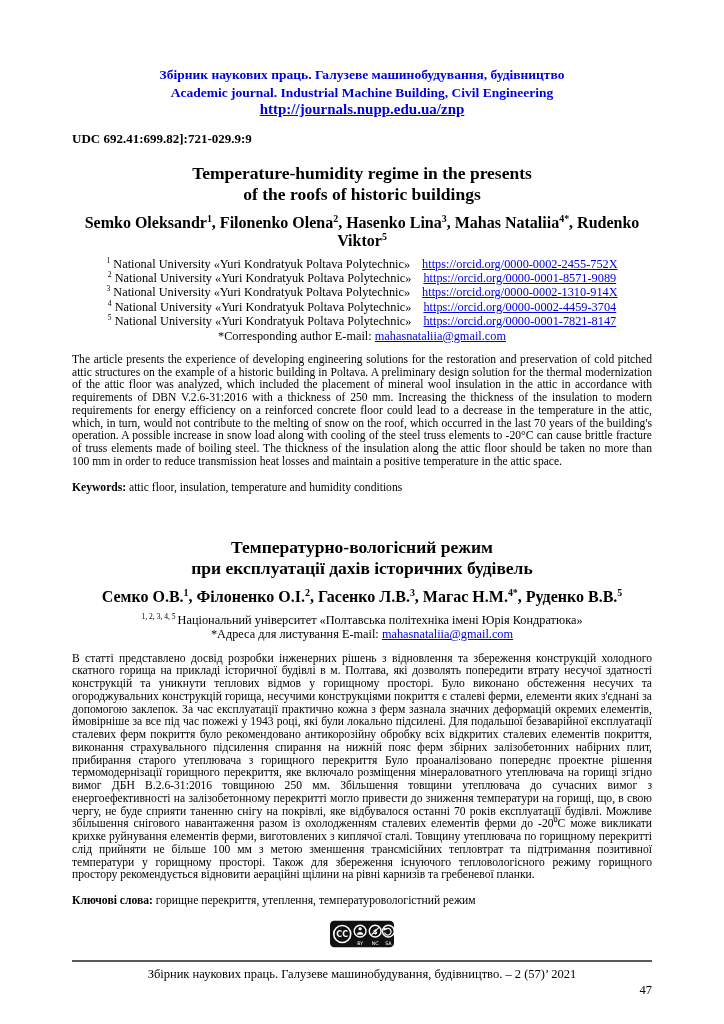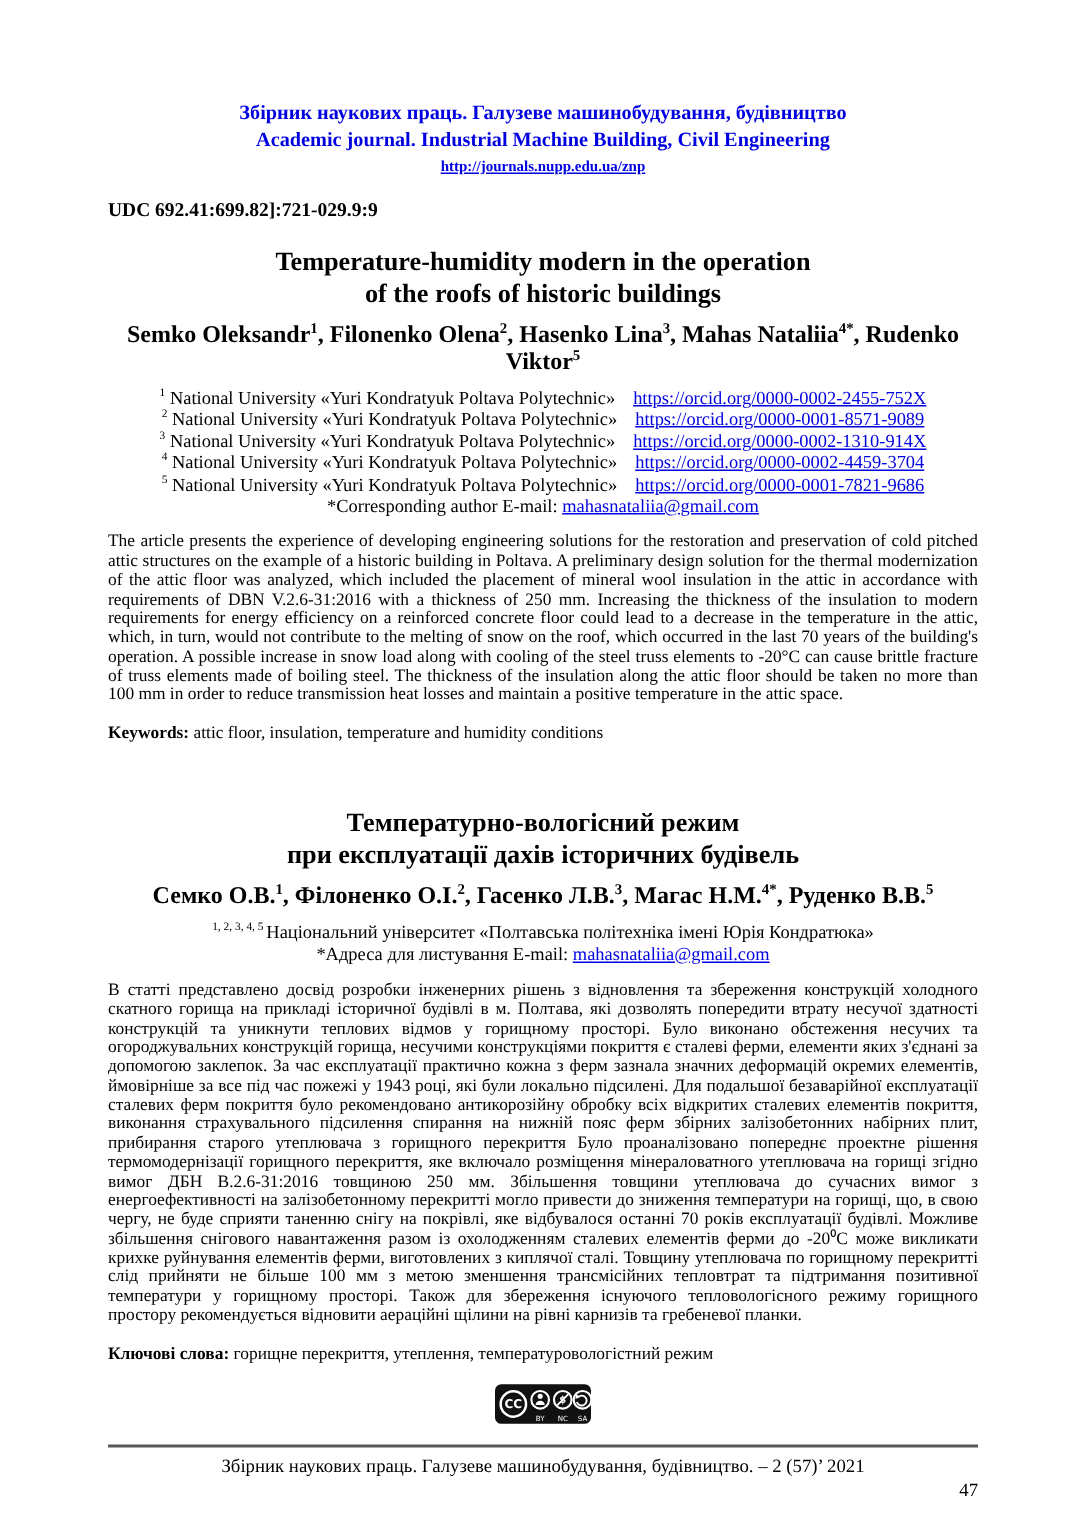--- a/index.html
+++ b/index.html
@@ -1,20 +1,20 @@
 <!DOCTYPE html>
 <html><head>
 <meta charset="utf-8">
 <style>
   html,body{margin:0;padding:0;background:#ffffff;}
   body{width:724px;height:1024px;font-family:"Liberation Serif",serif;color:#000;}
   .page{box-sizing:border-box;width:724px;height:792px;padding:66px 72px 0;position:relative;}
   .hdr{color:#0000e0;font-weight:bold;font-size:13.5px;line-height:17.5px;text-align:center;}
   .hdr-line{display:block;}
-  .hdr a{display:inline-block;font-size:10px;line-height:16px;color:#0000e0;text-decoration:underline;font-weight:bold;}
+  .hdr a{display:inline-block;font-size:15px;line-height:16px;color:#0000e0;text-decoration:underline;font-weight:bold;}
   a{color:#0000e0;}
   .udc{font-weight:bold;font-size:13px;margin-top:12px;}
   .title{font-weight:bold;font-size:17.5px;line-height:21px;margin-top:16px;text-align:center;}
   .title span{display:block;}
   .authors{font-weight:bold;font-size:16px;margin-top:9px;text-align:center;}
   sup{font-size:0.62em;line-height:0;}
   .affil{font-size:12.3px;line-height:14.4px;margin-top:7px;text-align:center;}
   .affil-row{display:block;white-space:nowrap;}
   .affil-row a{margin-left:12px;text-decoration:underline;}
   .corr{font-size:12.3px;line-height:14.4px;text-align:center;}
@@ -36,34 +36,34 @@
 
   <div class="hdr">
     <span class="hdr-line">Збірник наукових праць. Галузеве машинобудування, будівництво</span>
     <span class="hdr-line">Academic journal. Industrial Machine Building, Civil Engineering</span>
     <span class="hdr-line"><a href="#">http://journals.nupp.edu.ua/znp</a></span>
   </div>
 
   <div class="udc">UDC 692.41:699.82]:721-029.9:9</div>
 
   <div class="title">
-    <span>Temperature-humidity modern in the operation</span>
+    <span>Temperature-humidity regime in the presents</span>
     <span>of the roofs of historic buildings</span>
   </div>
 
   <div class="authors">
     <span>Semko Oleksandr</span><sup>1</sup><span>, </span><span>Filonenko Olena</span><sup>2</sup><span>, </span><span>Hasenko Lina</span><sup>3</sup><span>, </span><span>Mahas Nataliia</span><sup>4*</sup><span>, </span><span>Rudenko Viktor</span><sup>5</sup>
   </div>
 
   <div class="affil">
     <span class="affil-row"><sup>1</sup> <span>National University «Yuri Kondratyuk Poltava Polytechnic»</span><a href="#">https://orcid.org/0000-0002-2455-752X</a></span>
     <span class="affil-row"><sup>2</sup> <span>National University «Yuri Kondratyuk Poltava Polytechnic»</span><a href="#">https://orcid.org/0000-0001-8571-9089</a></span>
     <span class="affil-row"><sup>3</sup> <span>National University «Yuri Kondratyuk Poltava Polytechnic»</span><a href="#">https://orcid.org/0000-0002-1310-914X</a></span>
     <span class="affil-row"><sup>4</sup> <span>National University «Yuri Kondratyuk Poltava Polytechnic»</span><a href="#">https://orcid.org/0000-0002-4459-3704</a></span>
-    <span class="affil-row"><sup>5</sup> <span>National University «Yuri Kondratyuk Poltava Polytechnic»</span><a href="#">https://orcid.org/0000-0001-7821-9686</a></span>
+    <span class="affil-row"><sup>5</sup> <span>National University «Yuri Kondratyuk Poltava Polytechnic»</span><a href="#">https://orcid.org/0000-0001-7821-8147</a></span>
   </div>
   <div class="corr">
     <span>*Corresponding author E-mail: </span><a href="#">mahasnataliia@gmail.com</a>
   </div>
 
   <p class="abstract">The article presents the experience of developing engineering solutions for the restoration and preservation of cold pitched attic structures on the example of a historic building in Poltava. A preliminary design solution for the thermal modernization of the attic floor was analyzed, which included the placement of mineral wool insulation in the attic in accordance with requirements of DBN V.2.6-31:2016 with a thickness of 250 mm. Increasing the thickness of the insulation to modern requirements for energy efficiency on a reinforced concrete floor could lead to a decrease in the temperature in the attic, which, in turn, would not contribute to the melting of snow on the roof, which occurred in the last 70 years of the building's operation. A possible increase in snow load along with cooling of the steel truss elements to -20°C can cause brittle fracture of truss elements made of boiling steel. The thickness of the insulation along the attic floor should be taken no more than 100 mm in order to reduce transmission heat losses and maintain a positive temperature in the attic space.</p>
 
   <p class="kw">
     <b>Keywords:</b><span> attic floor, insulation, temperature and humidity conditions</span>
   </p>

